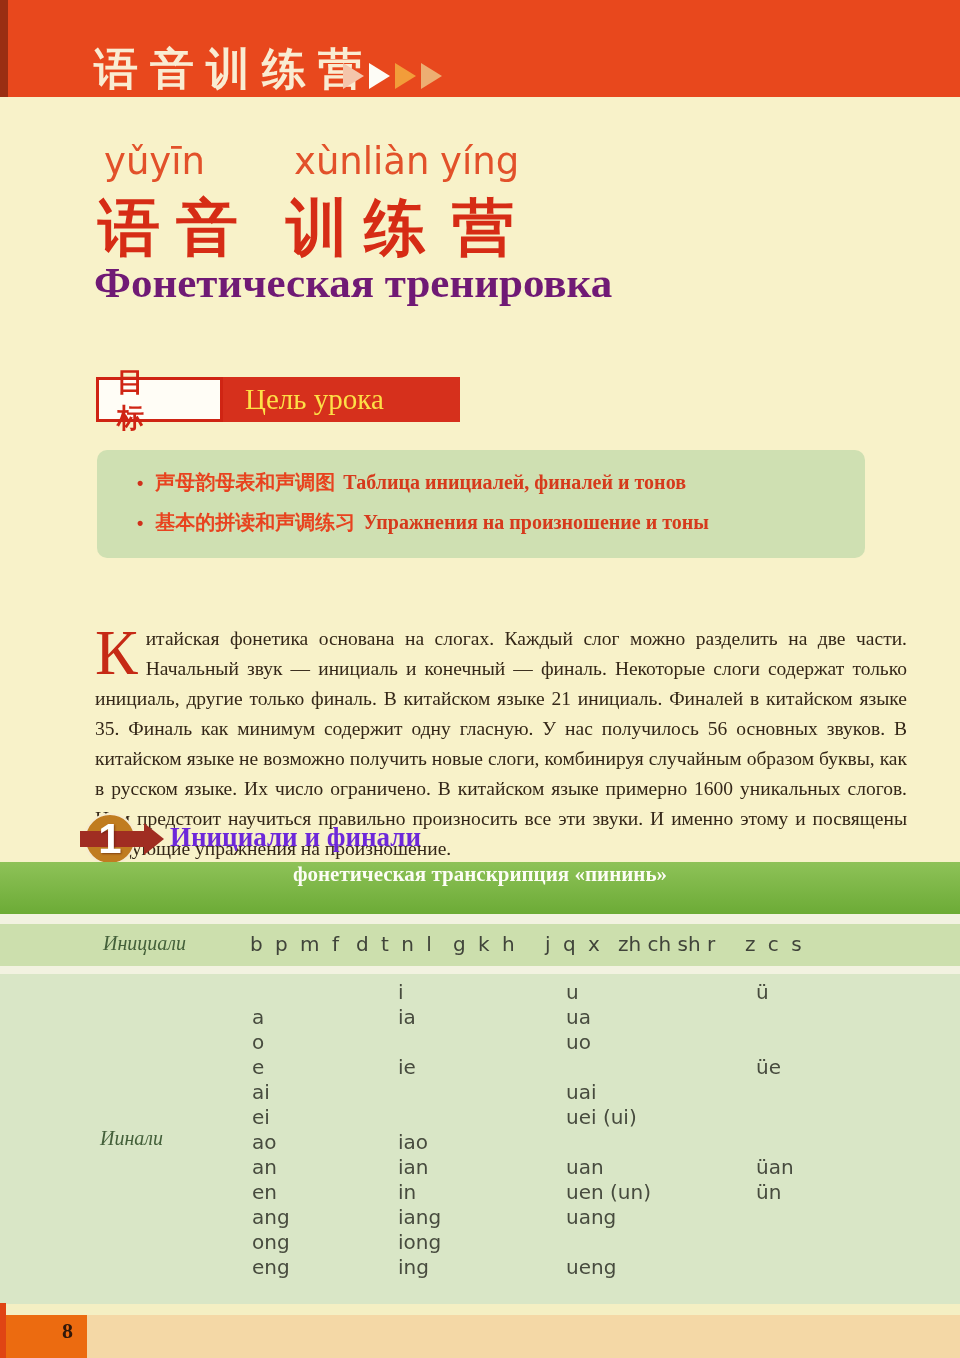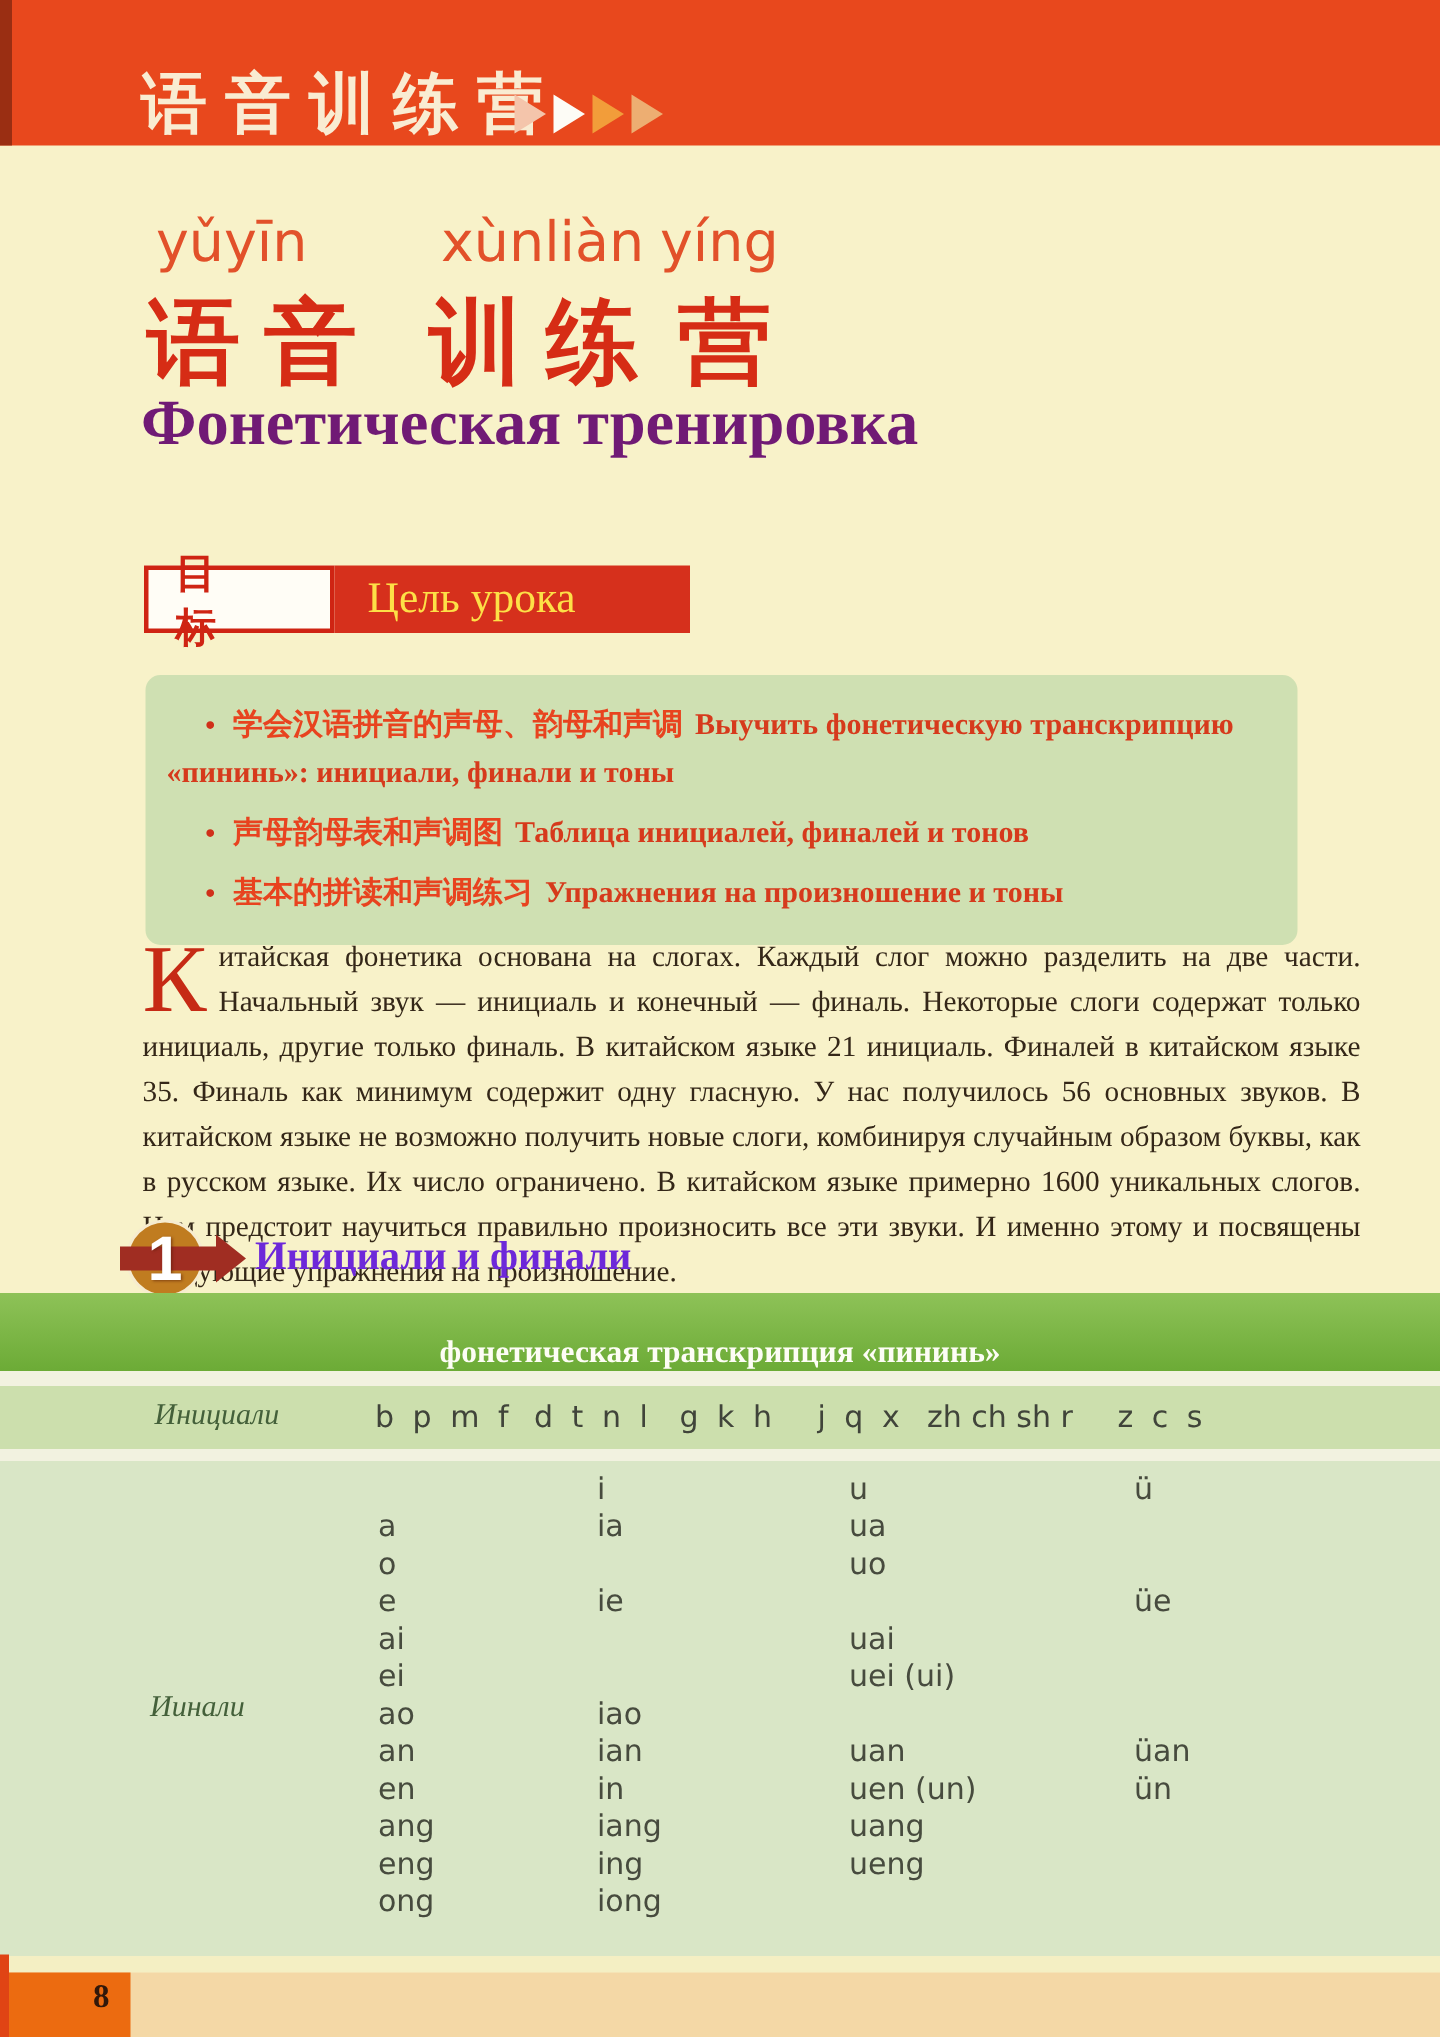--- a/index.html
+++ b/index.html
@@ -51,21 +51,21 @@
   .badge-bar{position:absolute;left:80px;top:831px;width:64px;height:16px;background:#a02d22;}
   .badge-tip{position:absolute;left:144px;top:823px;width:0;height:0;border-top:16px solid transparent;
       border-bottom:16px solid transparent;border-left:20px solid #a02d22;}
   .badge-num{position:absolute;left:84px;top:813px;width:52px;height:52px;display:flex;align-items:center;
       justify-content:center;color:#fff;font-size:42px;font-weight:bold;
       text-shadow:1px 1px 2px rgba(90,30,10,.6);}
   .section-title{position:absolute;left:170px;top:822px;font-size:27px;font-weight:bold;
       color:#6d28d9;font-family:"Liberation Serif",serif;}
   
   .green-band{position:absolute;left:0;top:862px;width:960px;height:52px;
-      background:linear-gradient(#8ec258,#6cab36);display:flex;align-items:flex-end;justify-content:center;}
+      background:linear-gradient(#8ec258,#6cab36);display:flex;align-items:flex-start;justify-content:center;}
   .green-band span{color:#fdfdf5;font-size:21px;font-weight:bold;font-family:"Liberation Serif",serif;}
   .sep1{position:absolute;left:0;top:914px;width:960px;height:10px;background:#f2f2e0;}
   .initials-band{position:absolute;left:0;top:924px;width:960px;height:42px;background:#ccdfad;}
   .tbl-label{position:absolute;color:#44603a;font-style:italic;font-size:20px;
       font-family:"Liberation Serif",serif;}
   .lab-ini{left:103px;top:932px;}
   .ini{position:absolute;top:932px;font-size:20px;color:#40443a;letter-spacing:3px;
       font-family:"DejaVu Sans",sans-serif;}
   .i0{left:250px;}.i1{left:356px;}.i2{left:453px;}.i3{left:545px;}.i4{left:618px;letter-spacing:0;}.i5{left:745px;}
   .sep2{position:absolute;left:0;top:966px;width:960px;height:8px;background:#f2f2e0;}
@@ -105,23 +105,20 @@
   <span class="hanzi hz2">营</span>
   <div class="ru-title">Фонетическая тренировка</div>
 
   <div class="goal">
     <div class="goal-cn">目 标</div>
     <div class="goal-ru">Цель урока</div>
   </div>
 
   <div class="objectives">
     <div class="obj-item">
-      <span class="obj-dot">•</span><span class="obj-cn">学会汉语拼音的声母、韵母和声调</span><span class="obj-ru">Выучить фонетическую транскрипцию «пининь»: инициали, финали и тоны</span>
-    </div>
-    <div class="obj-item">
       <span class="obj-dot">•</span><span class="obj-cn">声母韵母表和声调图</span><span class="obj-ru">Таблица инициалей, финалей и тонов</span>
     </div>
     <div class="obj-item">
       <span class="obj-dot">•</span><span class="obj-cn">基本的拼读和声调练习</span><span class="obj-ru">Упражнения на произношение и тоны</span>
     </div>
   </div>
 
   <div class="intro">
     <span class="dropcap">К</span><span>итайская фонетика основана на слогах. Каждый слог можно разделить на две части. Начальный звук — инициаль и конечный — финаль. Некоторые слоги содержат только инициаль, другие только финаль. В китайском языке 21 инициаль. Финалей в китайском языке 35. Финаль как минимум содержит одну гласную. У нас получилось 56 основных звуков. В китайском языке не возможно получить новые слоги, комбинируя случайным образом буквы, как в русском языке. Их число ограничено. В китайском языке примерно 1600 уникальных слогов. Нам предстоит научиться правильно произносить все эти звуки. И именно этому и посвящены следующие упражнения на произношение.</span>
   </div>
@@ -204,29 +201,29 @@
         <span class="fc c2">uen (un)</span>
         <span class="fc c3">ün</span>
       </div>
     <div class="frow">
         <span class="fc c0">ang</span>
         <span class="fc c1">iang</span>
         <span class="fc c2">uang</span>
         <span class="fc c3"></span>
       </div>
     <div class="frow">
+        <span class="fc c0">ong</span>
+        <span class="fc c1">iong</span>
+        <span class="fc c2"></span>
+        <span class="fc c3"></span>
+      </div>
+    <div class="frow">
         <span class="fc c0">eng</span>
         <span class="fc c1">ing</span>
         <span class="fc c2">ueng</span>
-        <span class="fc c3"></span>
-      </div>
-    <div class="frow">
-        <span class="fc c0">ong</span>
-        <span class="fc c1">iong</span>
-        <span class="fc c2"></span>
         <span class="fc c3"></span>
       </div>
   </div>
 
   <div class="cream-strip"></div>
   <div class="footer-band"></div>
   <div class="left-sliver"></div>
   <div class="page-num-block">
     <span class="page-num">8</span>
   </div>

